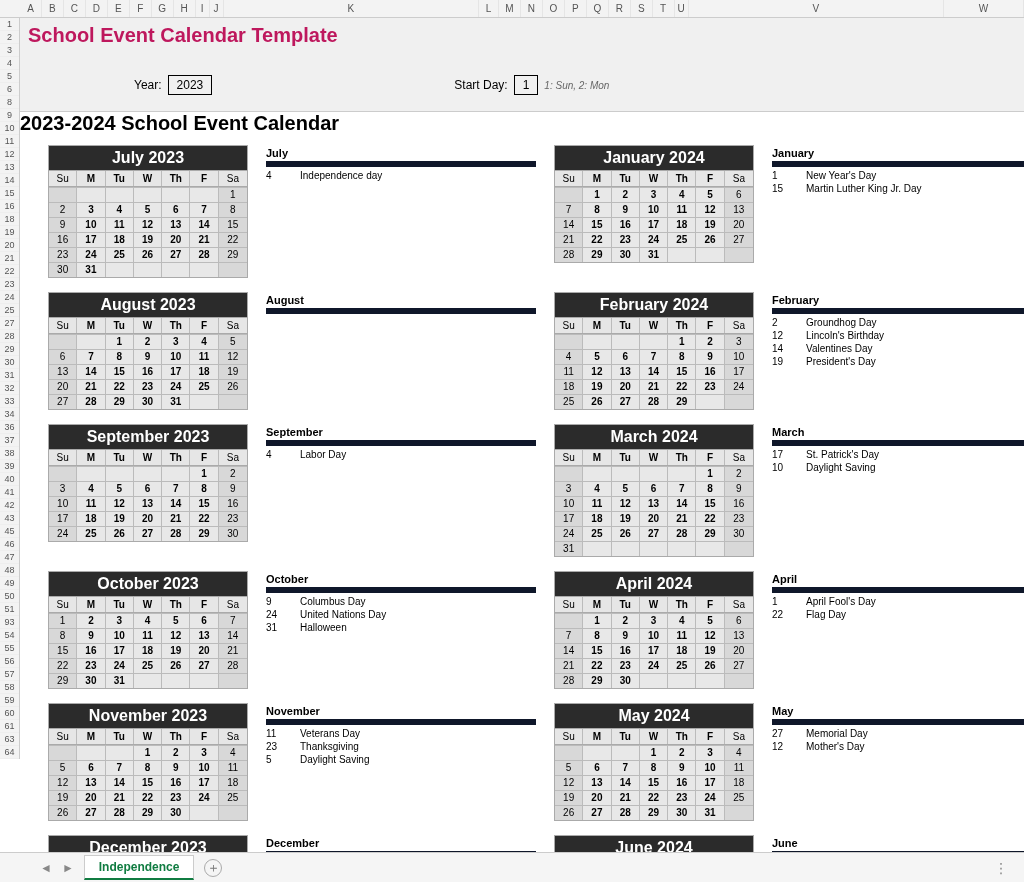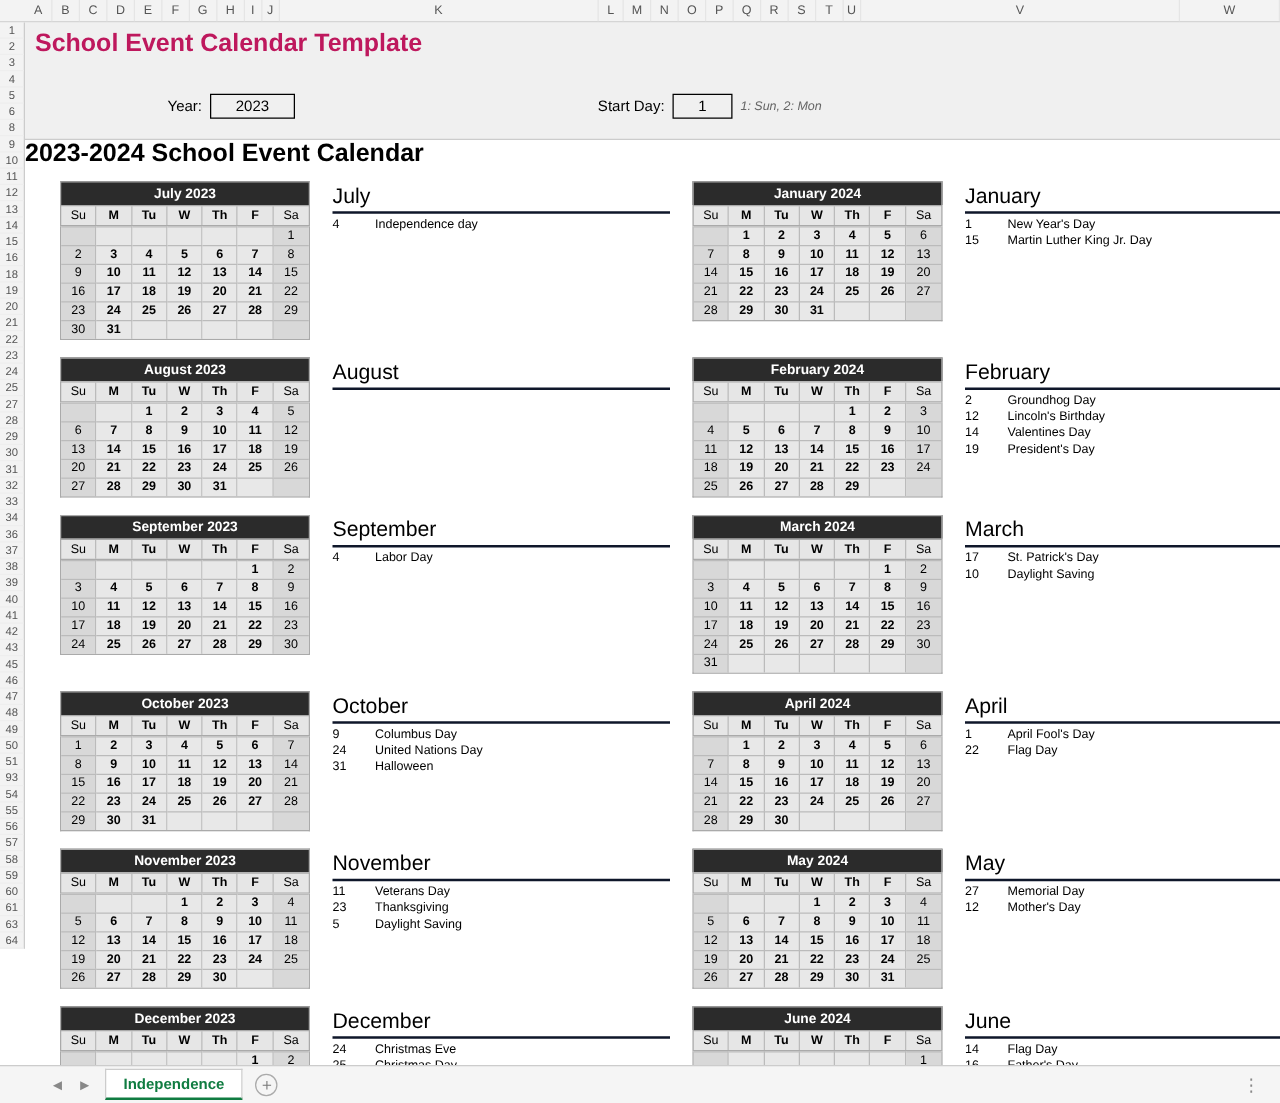--- a/index.html
+++ b/index.html
@@ -7,38 +7,38 @@
   .sheet { position:relative; width:1024px; }
   .col-headers { display:flex; height:18px; background:#f3f3f3; border-bottom:1px solid #ccc; padding-left:20px; font-size:10px; color:#555; }
   .col-headers span { text-align:center; border-right:1px solid #e5e5e5; line-height:18px; }
   .row-headers { position:absolute; left:0; top:18px; width:20px; background:#f3f3f3; border-right:1px solid #ccc; font-size:9px; color:#555;}
   .row-headers div { height:13px; line-height:13px; text-align:center; border-bottom:1px solid #eee;}
   .content { margin-left:20px; }
   .top-area { background:#f0f0f0; padding:6px 8px 12px 8px; height:94px; border-bottom:1px solid #ccc;}
   .title { color:#be185d; font-size:20px; font-weight:bold; }
   .inputs-row { margin-top:28px; display:flex; align-items:center; gap:6px; font-size:12px;}
   .inputs-row .lbl { }
-  .inputs-row .box { border:1px solid #000; padding:2px 20px; font-size:12px; background:#f0f0f0;}
+  .inputs-row .box { border:1px solid #000; padding:2px 8px; font-size:12px; background:#f0f0f0;}
   .hint { font-style:italic; color:#666; font-size:10px;}
   .main-title { text-align:left; font-size:20px; font-weight:bold; margin:0 0 10px; }
   .calgrid { display:grid; grid-template-columns: 200px 270px 200px 270px; column-gap:18px; row-gap:14px; padding:0 28px 30px 28px;}
   .month-block { }
-  .month-title { background:#2b2b2b; color:#fff; text-align:center; padding:3px 0; font-weight:bold; font-size:11px; border:1px solid #aaa; border-bottom:none;}
+  .month-title { background:#2b2b2b; color:#fff; text-align:center; padding:3px 0; font-weight:bold; font-size:16px; border:1px solid #aaa; border-bottom:none;}
   .dow-row, .wk-row { display:grid; grid-template-columns: repeat(7, 1fr); }
   .dow-row { background:#e6e6e6; border:1px solid #aaa; }
   .dow-row div { text-align:center; padding:2px 0; border-right:1px solid #bbb; font-size:10px;}
   .dow-row div:last-child { border-right:none;}
   .dow-row .wkday { font-weight:bold;}
   .weeks { border-left:1px solid #aaa; border-right:1px solid #aaa; border-bottom:1px solid #aaa; background:#e8e8e8;}
   .wk-row div { text-align:center; padding:1px 0; border-right:1px solid #bbb; border-top:1px solid #bbb; font-size:10px; min-height:14px; line-height:12px;}
   .wk-row div:last-child { border-right:none;}
   .wkday-cell { font-weight:bold; background:#e8e8e8;}
   .wkend-cell { background:#d8d8d8; font-weight:normal;}
   .evt-block { }
-  .evt-title { border-bottom:2px solid #0f172a; font-weight:normal; padding:2px 0; font-size:17px;}
+  .evt-title { border-bottom:6px solid #0f172a; font-weight:bold; padding:2px 0; font-size:11px;}
   .evt-list { margin-top:2px;}
   .evt-row { display:flex; gap:14px; font-size:10px; padding:1px 0;}
   .evt-row .d { width:20px;}
   .tabs { position:fixed; bottom:0; left:0; right:0; height:30px; background:#f5f5f5; border-top:1px solid #ccc; display:flex; align-items:center; padding-left:40px; gap:10px; font-size:12px; width:1024px;}
   .tabs .nav { color:#888; }
   .tabs .tab { background:#fff; border:1px solid #ccc; border-bottom:2px solid #107c41; padding:4px 14px; color:#107c41; font-weight:bold; }
   .tabs .plus { width:18px; height:18px; border:1px solid #aaa; border-radius:50%; display:flex; align-items:center; justify-content:center; color:#777; font-size:13px;}
   .menu { position:fixed; bottom:6px; right:14px; color:#888; font-size:14px; letter-spacing:2px;}
 </style>
 </head>

